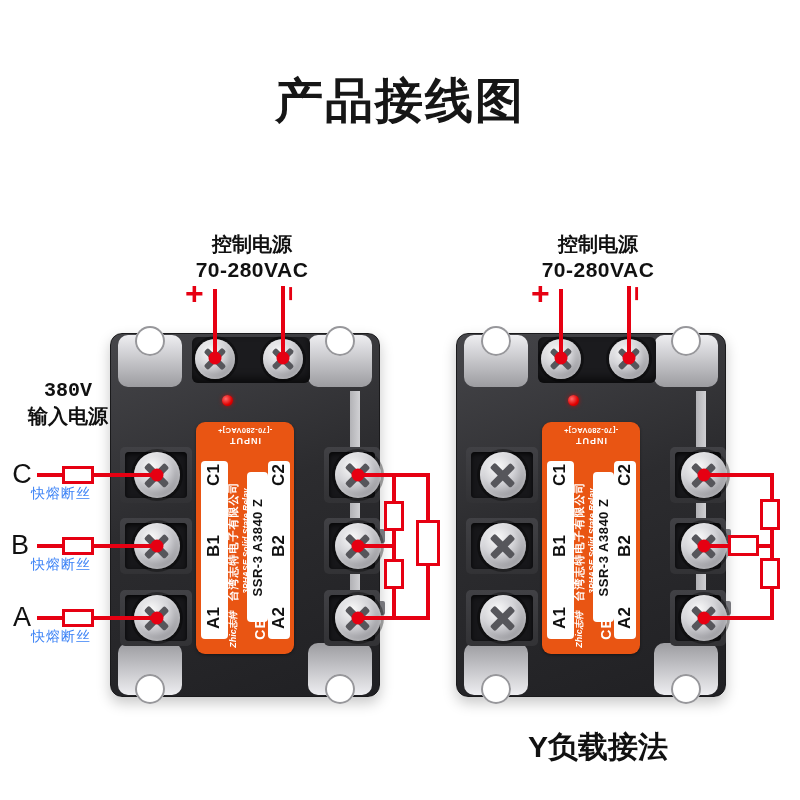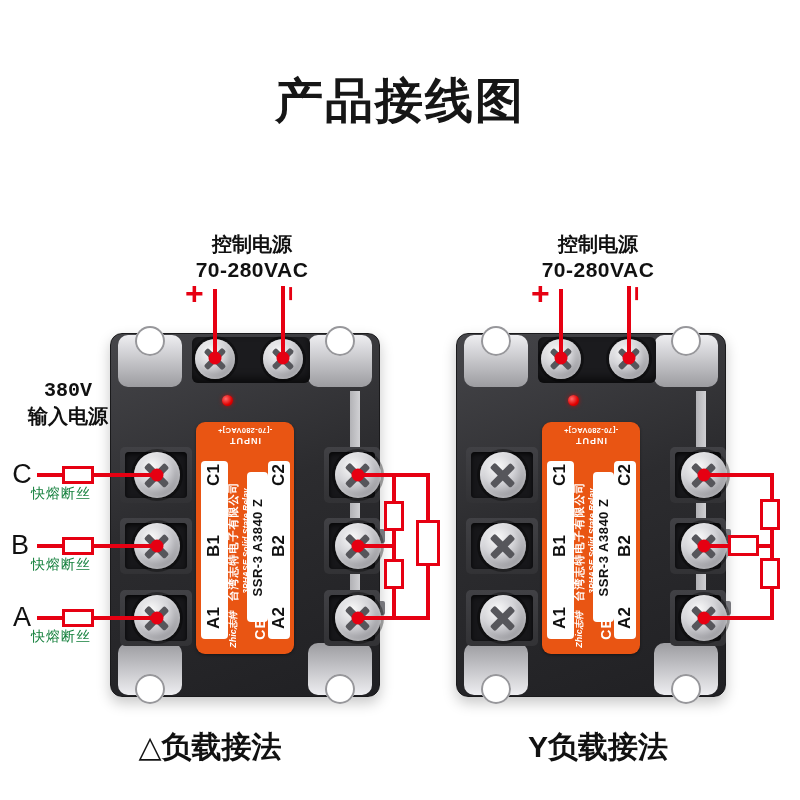--- a/index.html
+++ b/index.html
@@ -14,21 +14,21 @@
   .fuse{position:absolute;background:#fff;border:3px solid #e60012;box-sizing:border-box;}
   .dot{position:absolute;width:13px;height:13px;border-radius:50%;background:#e60012;transform:translate(-50%,-50%);z-index:6;}
   .plus{position:absolute;color:#e60012;font-size:32px;font-weight:700;z-index:5;}
   .minus{position:absolute;color:#e60012;font-size:26px;font-weight:700;transform:rotate(90deg);z-index:5;}
   
   .ctrl{position:absolute;width:184px;text-align:center;color:#111;}
   .ctrl .l1{display:block;font-size:20px;font-weight:700;}
   .ctrl .l2{display:block;font-size:21px;font-weight:600;letter-spacing:.5px;}
   .inputpower{position:absolute;width:96px;text-align:center;font-size:20px;font-weight:700;color:#111;line-height:1.35;}
   .phase-letter{position:absolute;width:26px;text-align:center;font-size:27px;color:#111;}
-  .fuse-label{position:absolute;font-size:14px;color:#15803d;letter-spacing:1px;}
+  .fuse-label{position:absolute;font-size:14px;color:#3b82f6;letter-spacing:1px;}
   .caption{position:absolute;width:220px;text-align:center;font-size:30px;font-weight:600;color:#111;}
   
   .relay{position:absolute;width:270px;height:364px;top:304px;z-index:1;}
   .body{position:absolute;left:0;top:0;right:0;bottom:0;border-radius:12px;
         background:linear-gradient(160deg,#46464a 0%,#2c2c2f 45%,#202023 100%);
         box-shadow:0 6px 14px rgba(0,0,0,.22);border:1px solid #1a1a1c;box-sizing:border-box;}
   .ear{position:absolute;width:64px;height:52px;border-radius:10px;
        background:linear-gradient(180deg,#eeeef1 0%,#bdbdc1 60%,#9c9ca0 100%);z-index:1;}
   .ear.bot{background:linear-gradient(0deg,#eeeef1 0%,#bdbdc1 60%,#9c9ca0 100%);}
   .notch{position:absolute;left:17px;width:30px;height:30px;border-radius:50%;background:#fff;
@@ -273,16 +273,15 @@
   <div class="dot" style="left:157px;top:589px;"></div>
   <div class="dot" style="left:358px;top:446px;"></div>
   <div class="dot" style="left:358px;top:517px;"></div>
   <div class="dot" style="left:358px;top:589px;"></div>
   <div class="dot" style="left:561px;top:329px;"></div>
   <div class="dot" style="left:629px;top:329px;"></div>
   <div class="dot" style="left:704px;top:446px;"></div>
   <div class="dot" style="left:704px;top:517px;"></div>
   <div class="dot" style="left:704px;top:589px;"></div>
 
-  <div class="caption" style="left:100px;top:698px;">△负载接法</div>
   <div class="caption" style="left:488px;top:698px;">Y负载接法</div>
 
 </div>
 
 </body></html>

